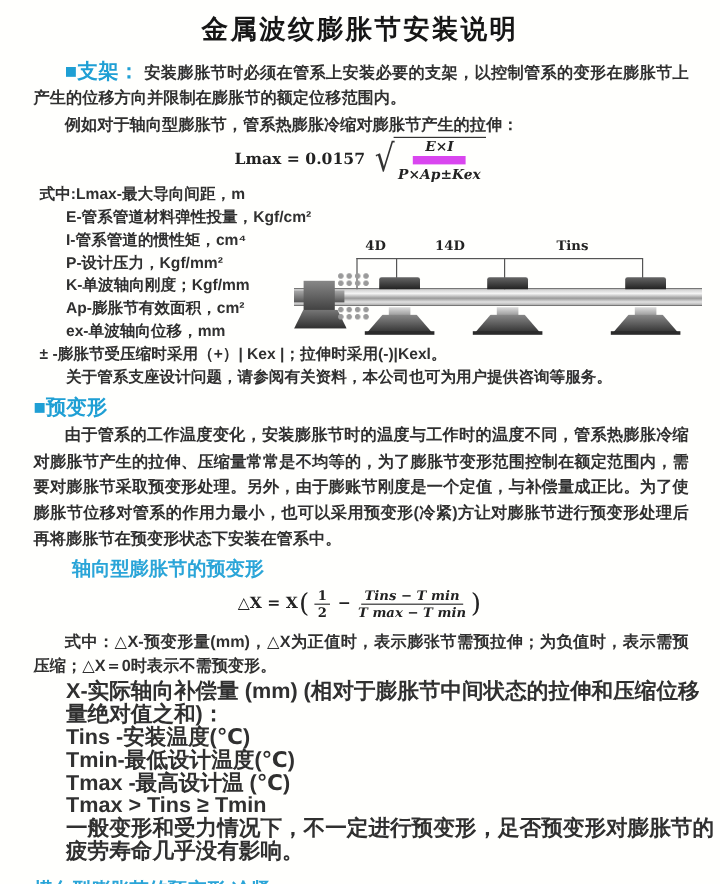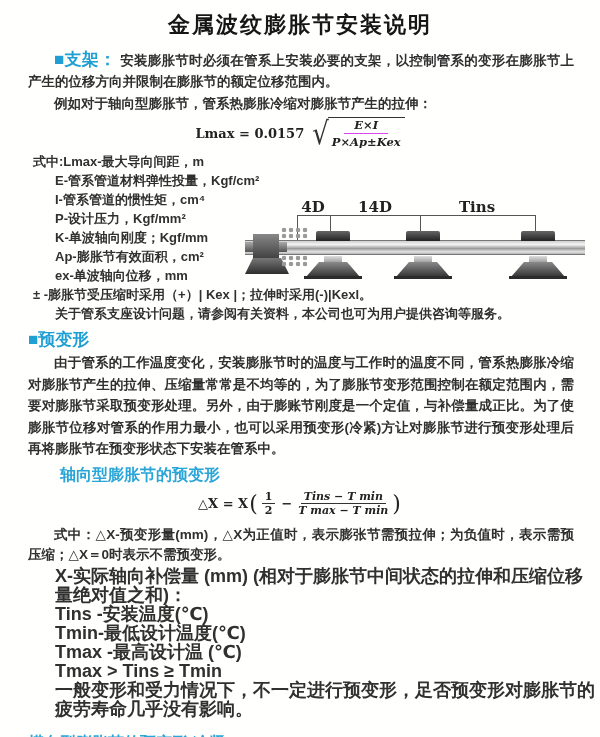--- a/index.html
+++ b/index.html
@@ -34,37 +34,37 @@
   .t-line { line-height:19px; }
 
   
   .formula { display:flex; justify-content:center; align-items:center;
              font-family:"DejaVu Serif","Liberation Serif",serif; font-weight:700;
              color:#222; font-size:13px; }
   .f1 { margin-top:3px; height:32px; }
   .f1 .rad { font-size:26px; font-weight:400; transform:scaleY(1.2); margin:0 -1px 0 8px; color:#333; }
   .rad-body { display:inline-flex; flex-direction:column; align-items:center;
               border-top:1.5px solid #333; font-style:italic; font-size:11.5px; line-height:14px; }
-  .rad-body .num { border-bottom:1px solid #d946ef; padding:0 10px 1px;font-style:italic; }
+  .rad-body .num { border-bottom:7px solid #d946ef; padding:0 10px 1px;font-style:italic; }
   .rad-body .den { padding:1px 4px 0; }
 
   .fx { margin-top:4px; height:32px; }
   .fy { margin-top:3px; height:26px; }
   .bigparen { font-size:22px; font-weight:400; margin:0 1px; }
   .sfrac { display:inline-flex; flex-direction:column; align-items:center;
            font-size:11px; line-height:13px; margin:0 3px; }
   .sfrac .top { border-bottom:1px solid #333; padding:0 3px 0; }
   .sfrac.ital { font-style:italic; }
   .fminus { margin:0 3px; }
   .frhs { font-style:italic; margin-left:3px; }
 
   
   .diagram { position:absolute; left:245px; top:188px; width:355px; height:100px; }
   .dim-label { position:absolute; top:0; font-family:"DejaVu Serif","Liberation Serif",serif;
-               font-weight:700; font-size:15px; color:#222; transform:translateX(-50%); }
+               font-weight:700; font-size:11px; color:#222; transform:translateX(-50%); }
   .dim-hline { position:absolute; top:17px; left:52px; width:238px; border-top:1px solid #555; }
   .dim-tick { position:absolute; top:17px; width:1px; height:27px; background:#555; }
   .pipe { position:absolute; left:0; top:42px; width:340px; height:15px;
           background:linear-gradient(to bottom,#cfcfcf 0%,#f3f3f3 28%,#9a9a9a 58%,#e2e2e2 82%,#b5b5b5 100%);
           border-top:1px solid #777; border-bottom:1px solid #777; }
   .anchor-block { position:absolute; left:8px; top:36px; width:26px; height:26px;
                   background:linear-gradient(to bottom,#888,#3d3d3d); }
   .anchor-arm { position:absolute; left:0; top:44px; width:42px; height:10px;
                 background:linear-gradient(to bottom,#aaa,#555); }
   .anchor-base { position:absolute; left:0; top:60px; width:44px; height:16px;

